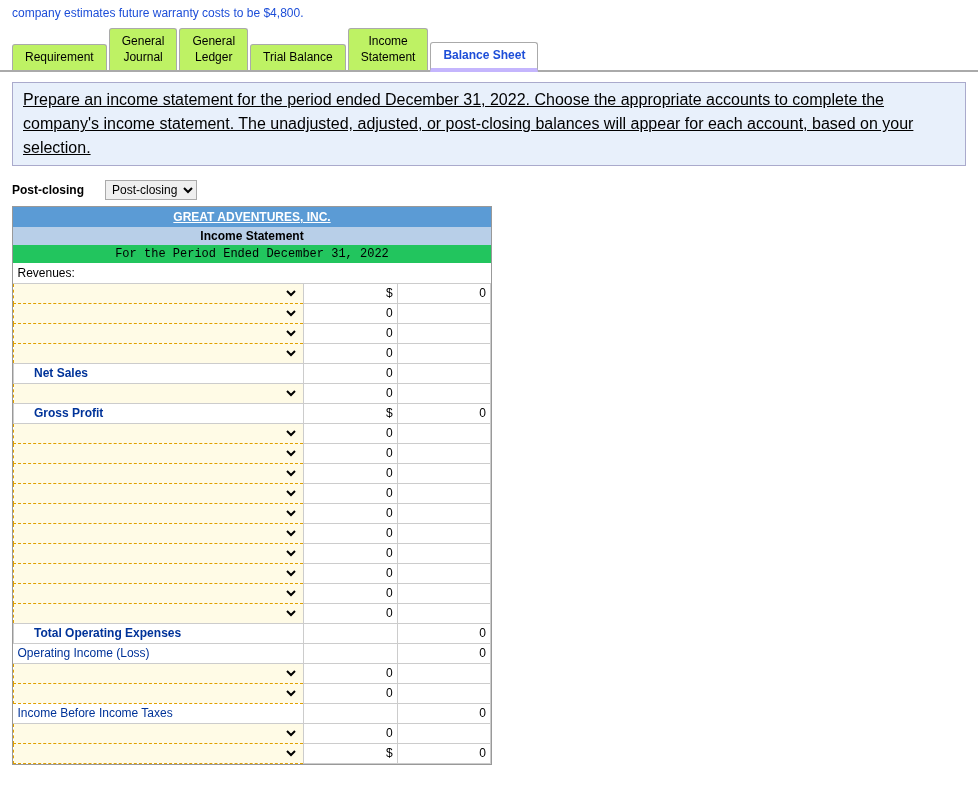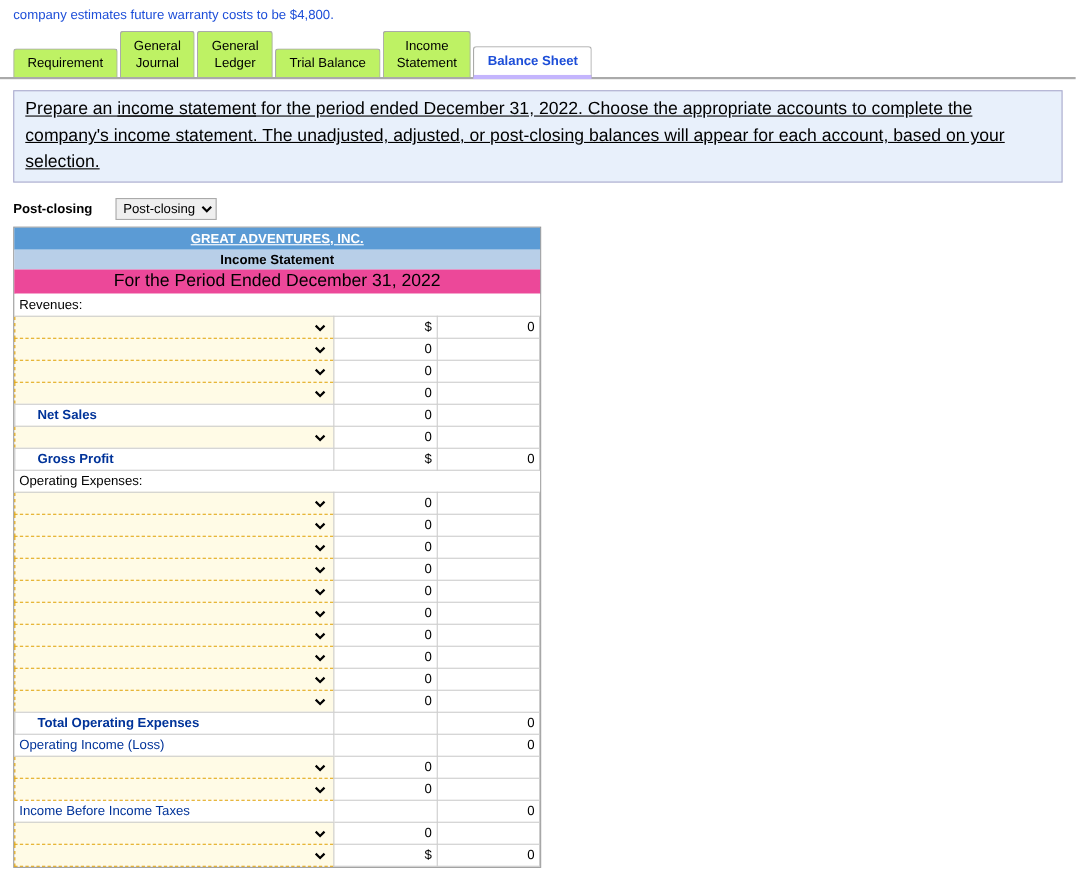--- a/index.html
+++ b/index.html
@@ -78,24 +78,25 @@
       text-decoration: underline;
     }
     .stmt-subheader {
       background: #b8cfe8;
       text-align: center;
       padding: 2px 0;
       font-size: 12px;
       font-weight: bold;
     }
     .stmt-period {
-      background: #ec4899;
+      background: #22c55e;
       text-align: center;
       padding: 2px 0;
-      font-size: 16px;
+      font-size: 12px;
+      font-family: Liberation Mono, monospace;
     }
 
     .stmt-table {
       width: 100%;
       border-collapse: collapse;
     }
     .stmt-table td {
       border: 1px solid #ccc;
       padding: 1px 4px;
       height: 20px;
@@ -233,23 +234,20 @@
       <td class="amount-col value-cell">0</td>
       <td class="total-col"></td>
     </tr>
 
     <tr>
       <td class="label-col indent bold-label blue-text">Gross Profit</td>
       <td class="amount-col value-cell dollar-sign">$</td>
       <td class="total-col value-cell">0</td>
     </tr>
 
-    <tr>
-      <td class="label-col section-label" colspan="3">Operating Expenses:</td>
-    </tr>
 
     <tr>
       <td class="label-col dropdown-cell">
         <select><option></option></select>
       </td>
       <td class="amount-col value-cell">0</td>
       <td class="total-col"></td>
     </tr>
     <tr>
       <td class="label-col dropdown-cell">

